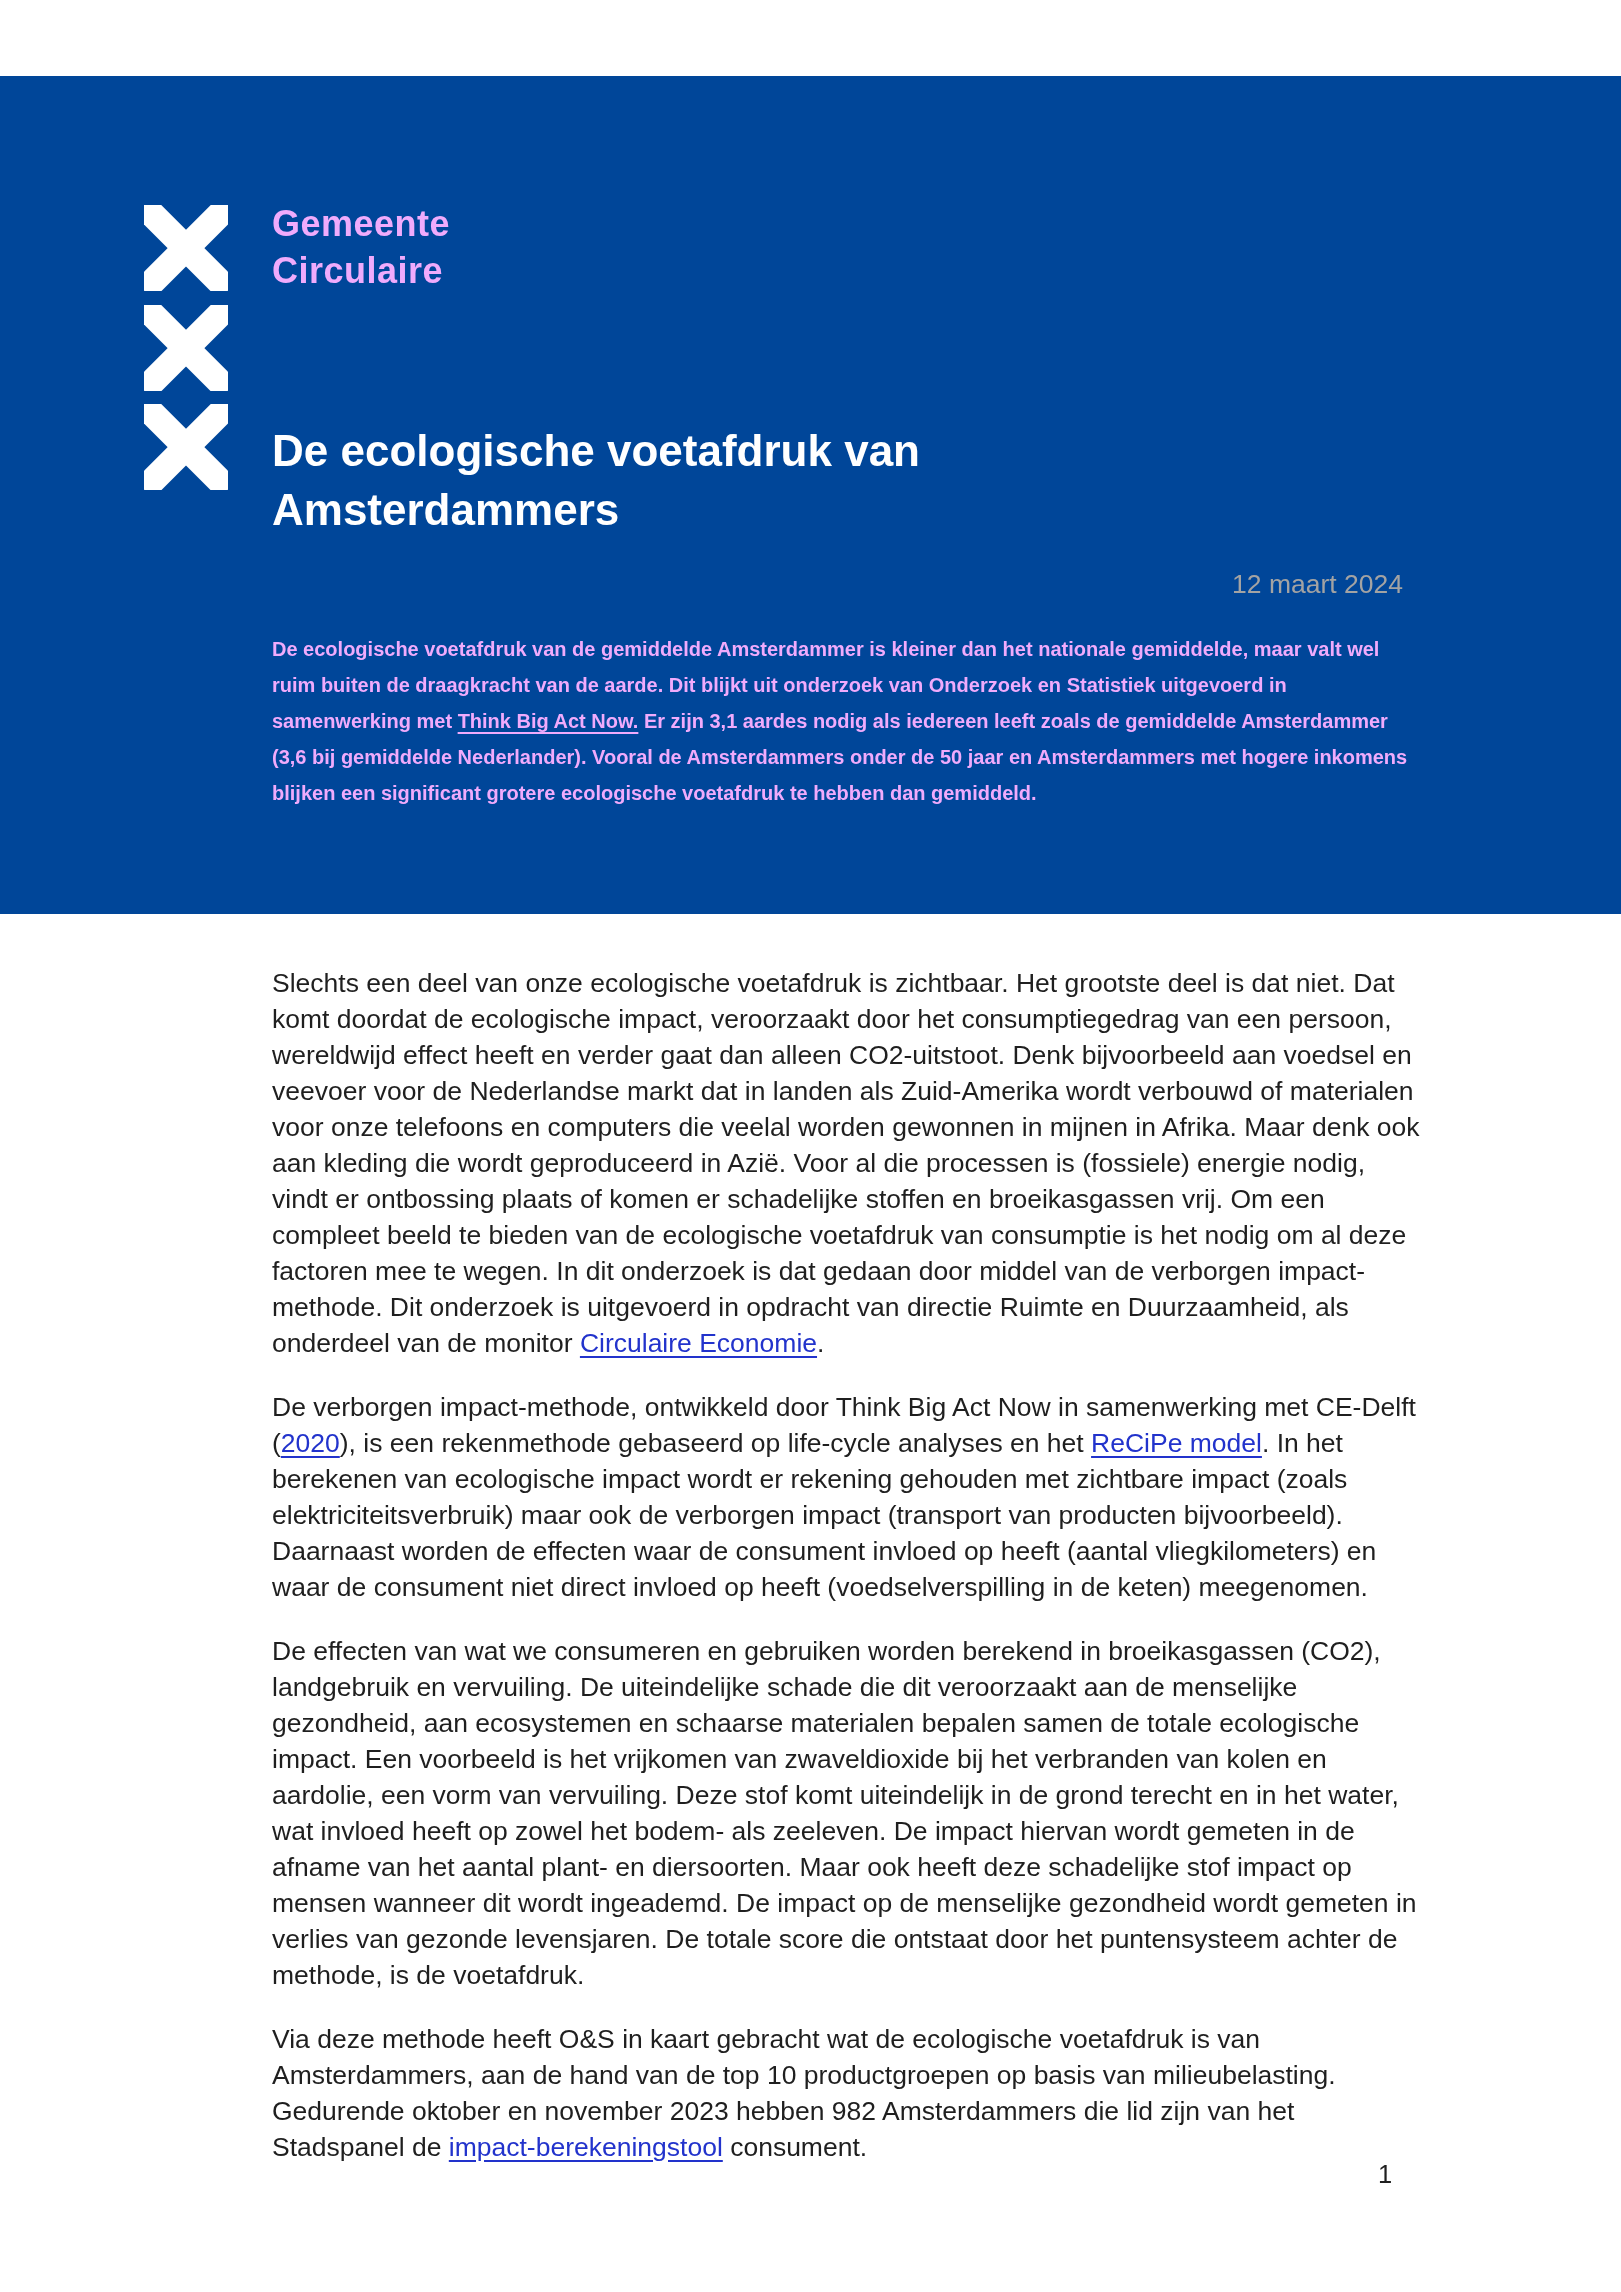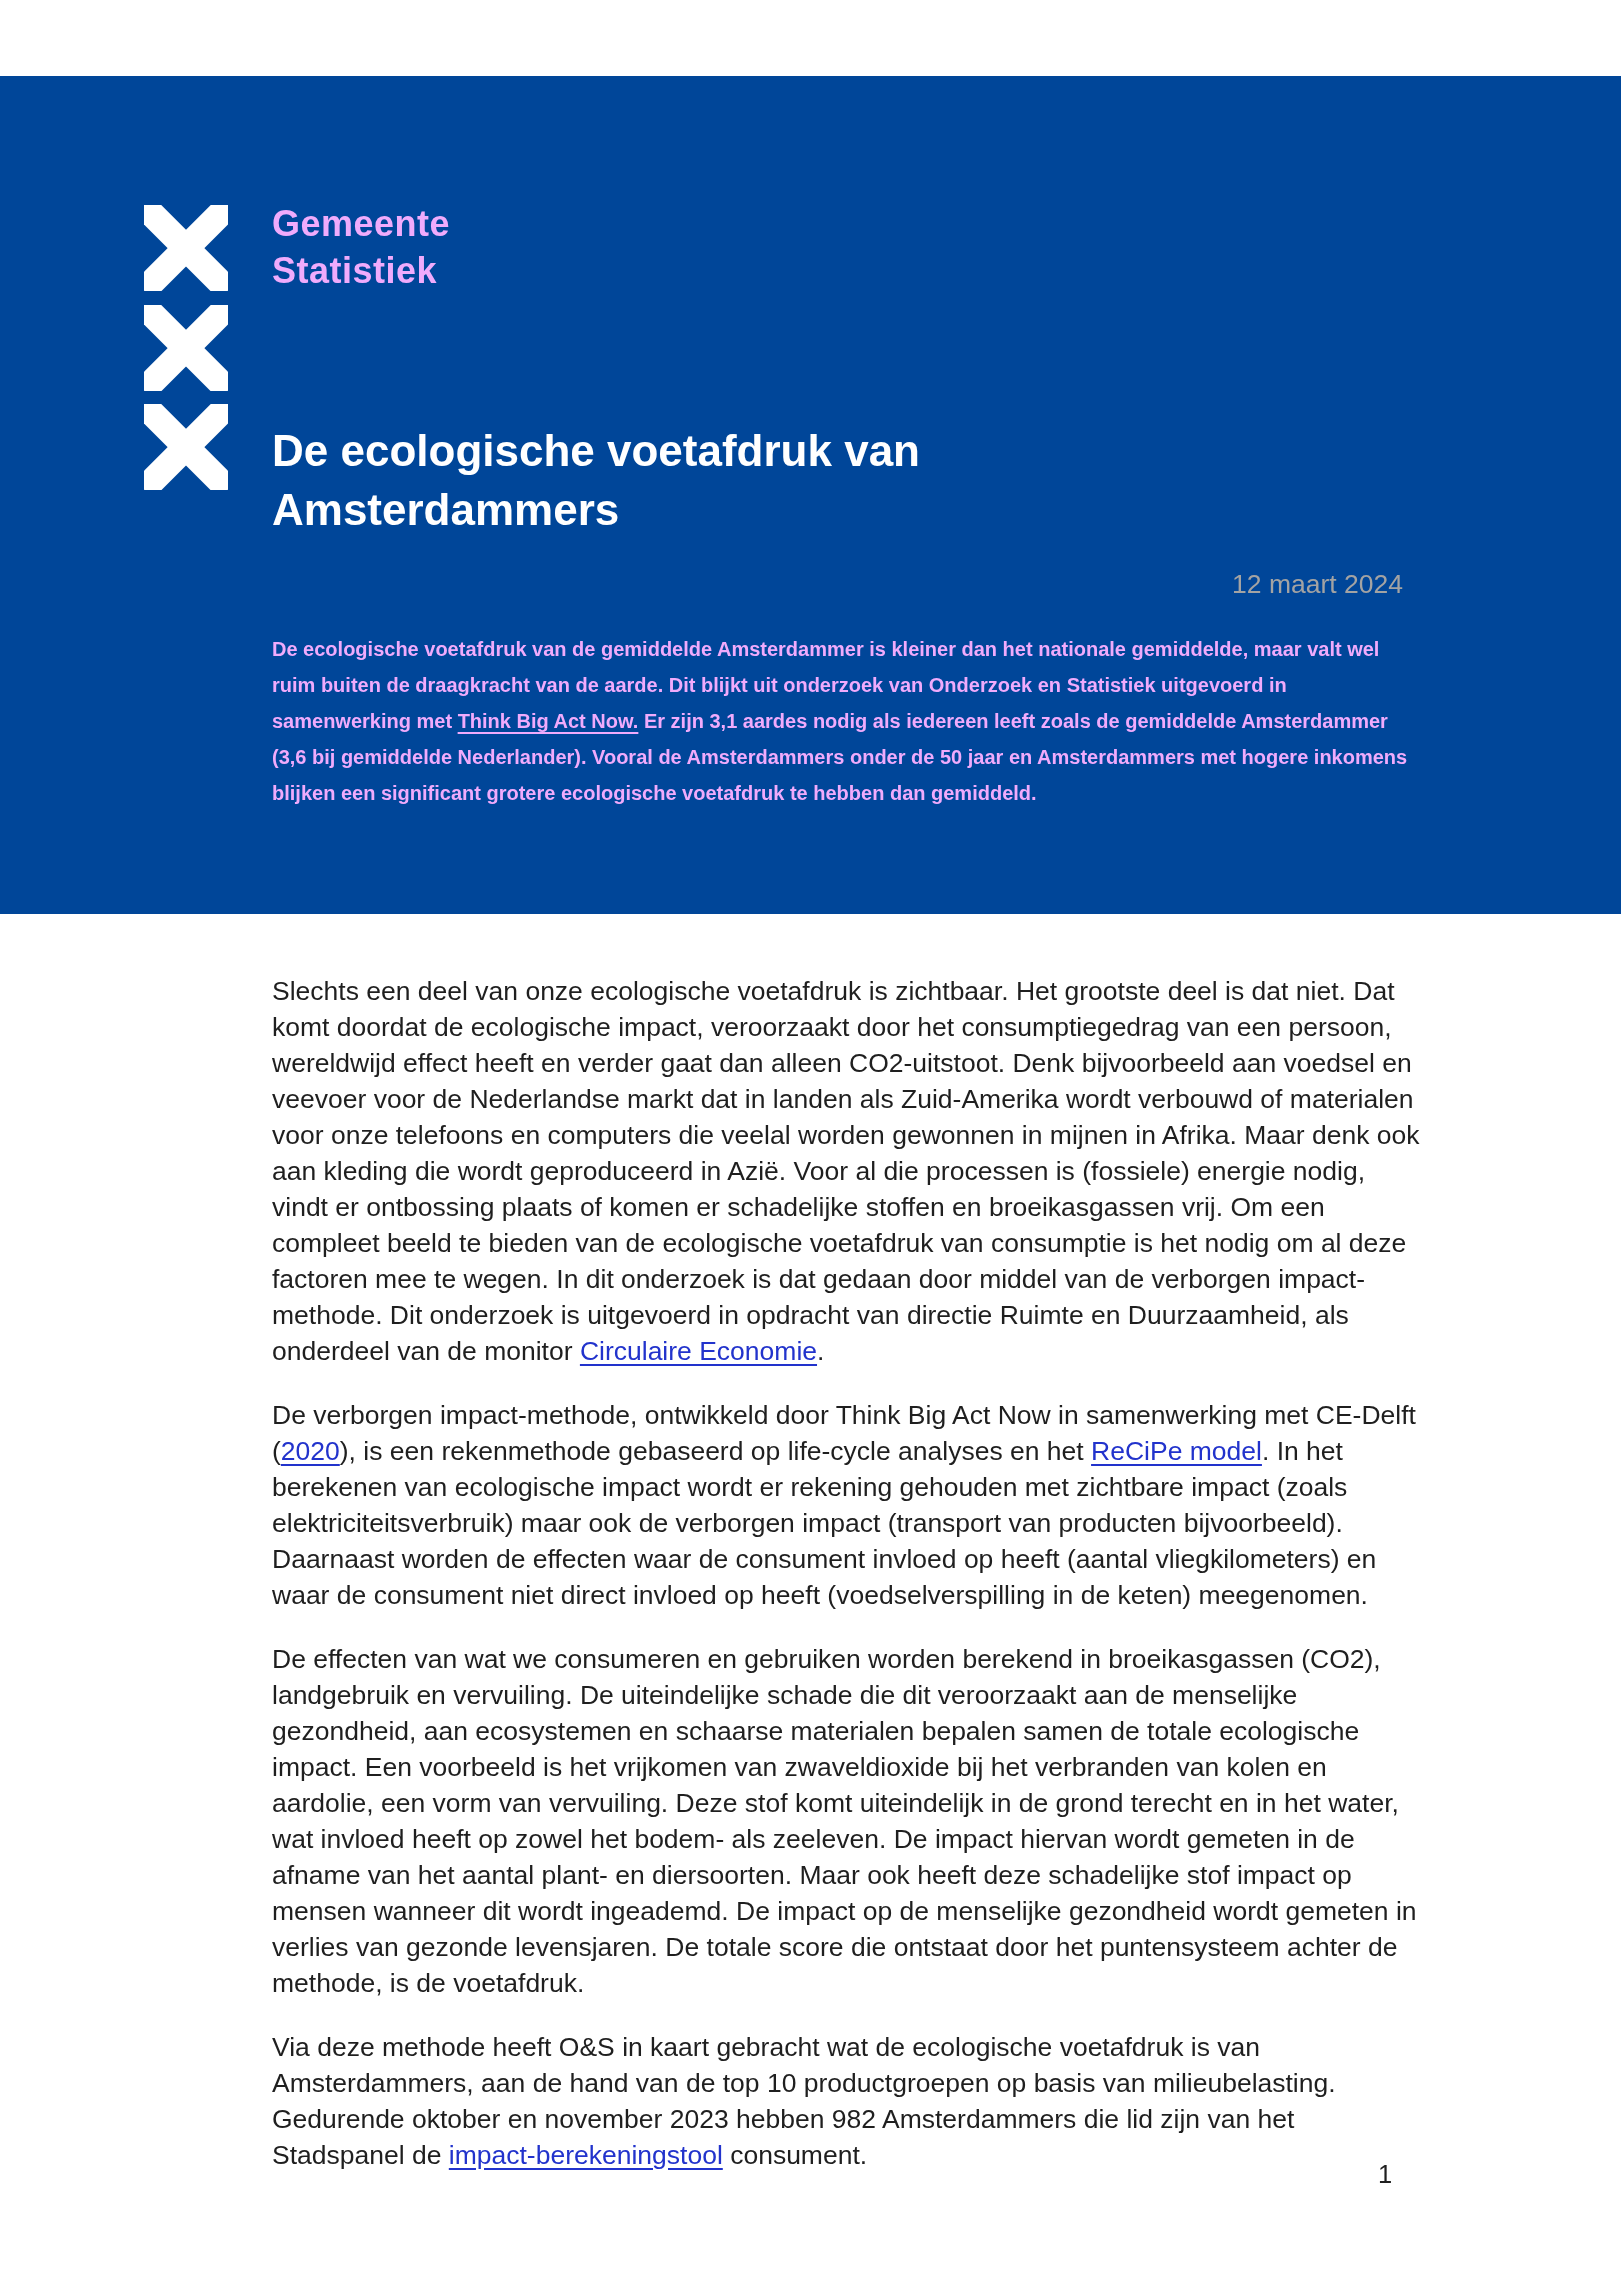--- a/index.html
+++ b/index.html
@@ -81,21 +81,21 @@
   }
   
   .body-content {
     position: absolute;
     left: 272px; top: 965px;
     width: 1149px;
     color: var(--text, #1f1f1f);
     font-size: 26.5px;
     line-height: 36px;
   }
-  .body-content p { margin: 8px 0 28px 0; }
+  .body-content p { margin: 0 0 28px 0; }
   .body-content a {
     color: var(--link, #2233cc);
     text-decoration: underline;
     text-underline-offset: 3.9px;
   }
   .page-number {
     position: absolute;
     left: 1378px; top: 2160px;
     color: #1f1f1f;
     font-size: 25.5px;
@@ -119,21 +119,21 @@
           <div class="bar b"></div>
       </div>
       <div class="x-icon">
         <div class="bar a"></div>
           <div class="bar b"></div>
       </div>
     </div>
 
     <div class="wordmark">
       <div>Gemeente</div>
-      <div>Statistiek</div>
+      <div>Circulaire</div>
     </div>
 
     <h1 class="title">De ecologische voetafdruk van Amsterdammers</h1>
 
     <div class="date">12 maart 2024</div>
 
     <p class="intro"><span>De ecologische voetafdruk van de gemiddelde Amsterdammer is kleiner dan het nationale gemiddelde, maar valt wel ruim buiten de draagkracht van de aarde. Dit blijkt uit onderzoek van Onderzoek en Statistiek uitgevoerd in samenwerking met </span><a href="#">Think Big Act Now.</a><span> Er zijn 3,1 aardes nodig als iedereen leeft zoals de gemiddelde Amsterdammer (3,6 bij gemiddelde Nederlander). Vooral de Amsterdammers onder de 50 jaar en Amsterdammers met hogere inkomens blijken een significant grotere ecologische voetafdruk te hebben dan gemiddeld.</span></p>
 
   </header>
 

